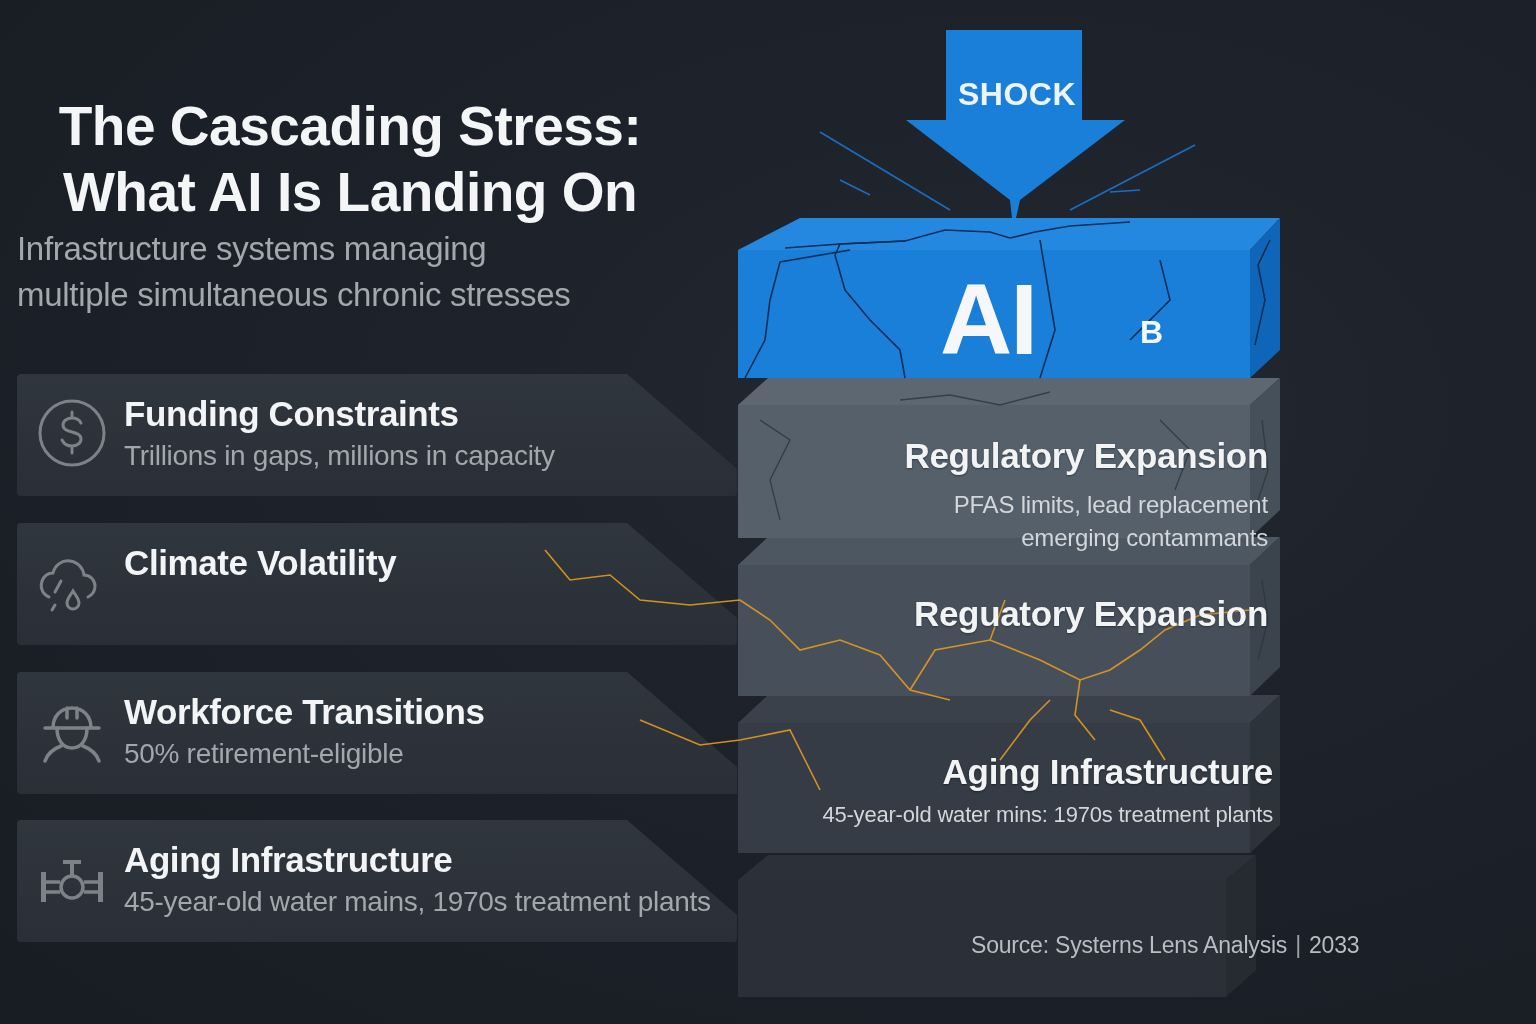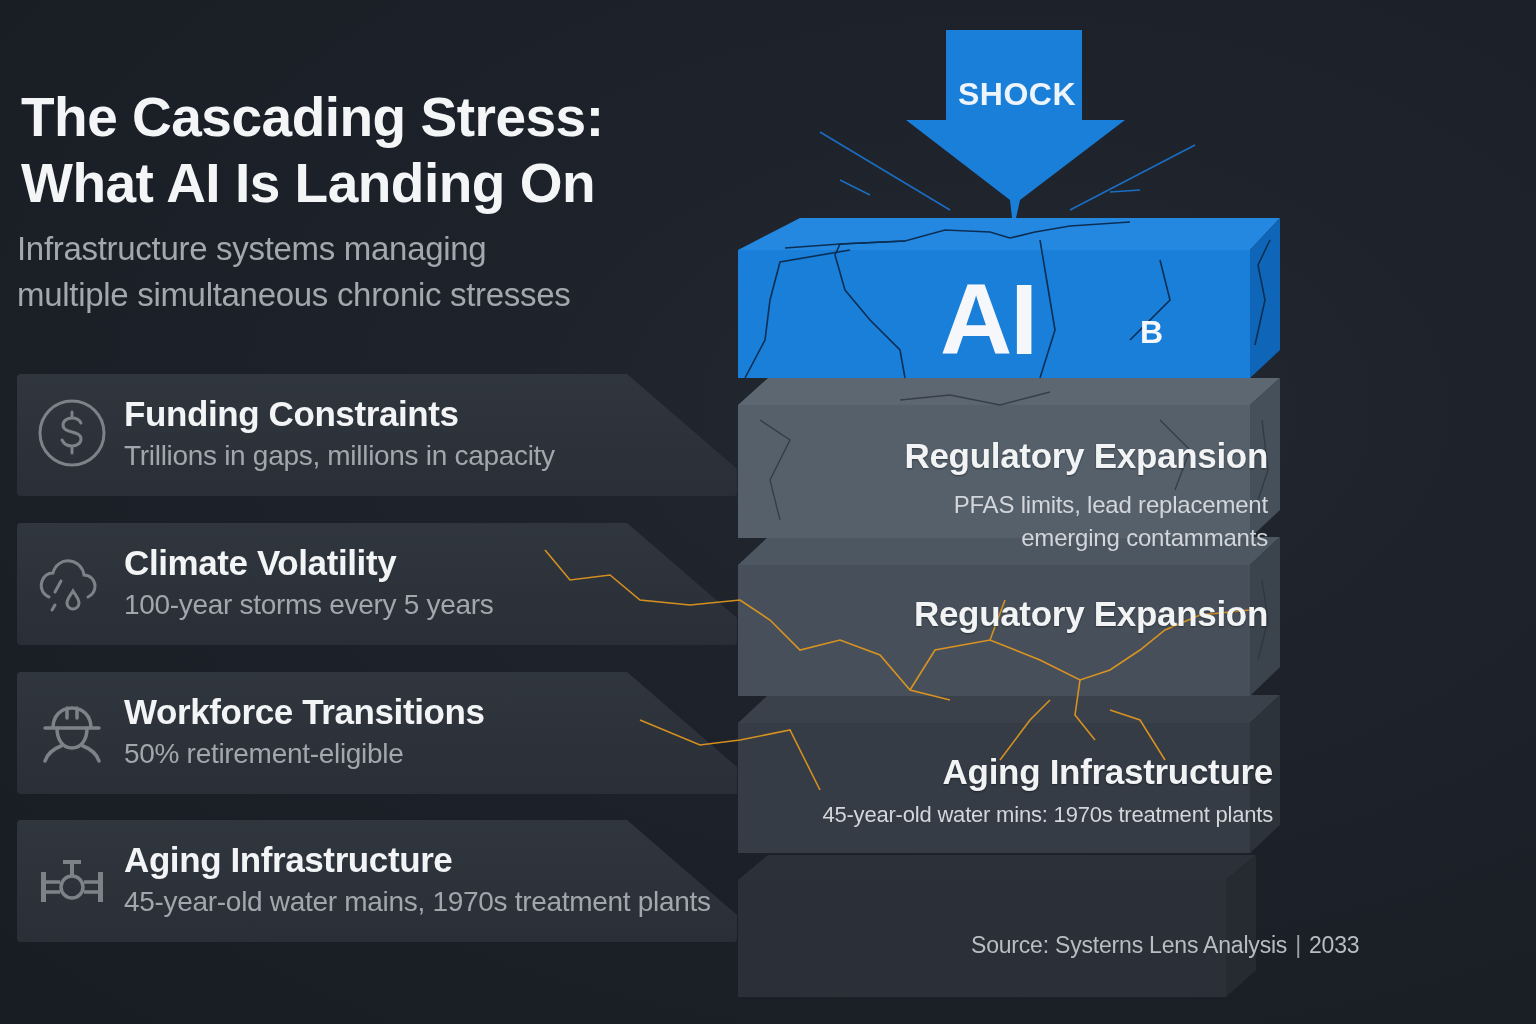--- a/index.html
+++ b/index.html
@@ -3,23 +3,23 @@
   <meta charset="utf-8">
   <style>
     html, body { margin:0; padding:0; }
     body {
       width:1536px; height:1024px; overflow:hidden; position:relative;
       background: radial-gradient(ellipse at 65% 40%, #222831 0%, #1c2028 55%, #181c23 100%);
       font-family: "Liberation Sans", "DejaVu Sans", sans-serif;
       color:#fff;
     }
     .title {
-      position:absolute; left:17px; top:80px; margin:4px;
+      position:absolute; left:17px; top:80px; margin:13px;
       font-size:55px; font-weight:700; line-height:66px; letter-spacing:-0.5px;
-      color:#f4f5f7; width:640px;
+      color:#f4f5f7; width:640px;text-align:center;
     }
     .subtitle {
       position:absolute; left:17px; top:226px; margin:0;
       font-size:33px; line-height:46px; color:#a4a8ae; width:640px; letter-spacing:-0.3px;
     }
     .card {
       position:absolute; left:17px; width:720px; height:122px;
       clip-path: polygon(0 0, 610px 0, 720px 95px, 720px 100%, 0 100%);
       background: linear-gradient(180deg, #30363e 0%, #2a2f37 100%);
       border-radius:4px;
@@ -70,21 +70,20 @@
 </div>
 
 <div class="card" style="top:523px;">
   <div class="icon">
     <svg viewBox="0 0 74 74">
         <path d="M14 52c-7-3-9-10-7-16 2-5 6-8 11-8 2-8 9-13 17-12 8 1 13 7 14 14 6 0 11 5 11 11 0 5-3 9-7 11" fill="none" stroke="#7d8289" stroke-width="3" stroke-linecap="round"></path>
       <path d="M26 36l-6 11M20 60l-3 5M38 46c-3 5-6 8-6 12a6 6 0 0 0 12 0c0-4-3-7-6-12z" fill="none" stroke="#7d8289" stroke-width="3" stroke-linecap="round"></path>
       </svg>
   </div>
   <div class="ctitle">Climate Volatility</div>
-  <div class="cdesc">100-year storms every 5 years</div>
 </div>
 
 <div class="card" style="top:672px;padding-left:25px;">
   <div class="icon">
     <svg viewBox="0 0 74 74">
         <path d="M18 34c0-12 8-20 19-20s19 8 19 20M10 34h54M32 14v10M42 14v10" fill="none" stroke="#7d8289" stroke-width="3.5" stroke-linecap="round"></path>
       <path d="M22 34c0 12 6 20 15 20s15-8 15-20M26 52c-8 3-14 9-16 15M48 52c8 3 14 9 16 15" fill="none" stroke="#7d8289" stroke-width="3.5" stroke-linecap="round"></path>
       </svg>
   </div>
   <div class="ctitle">Workforce Transitions</div>

